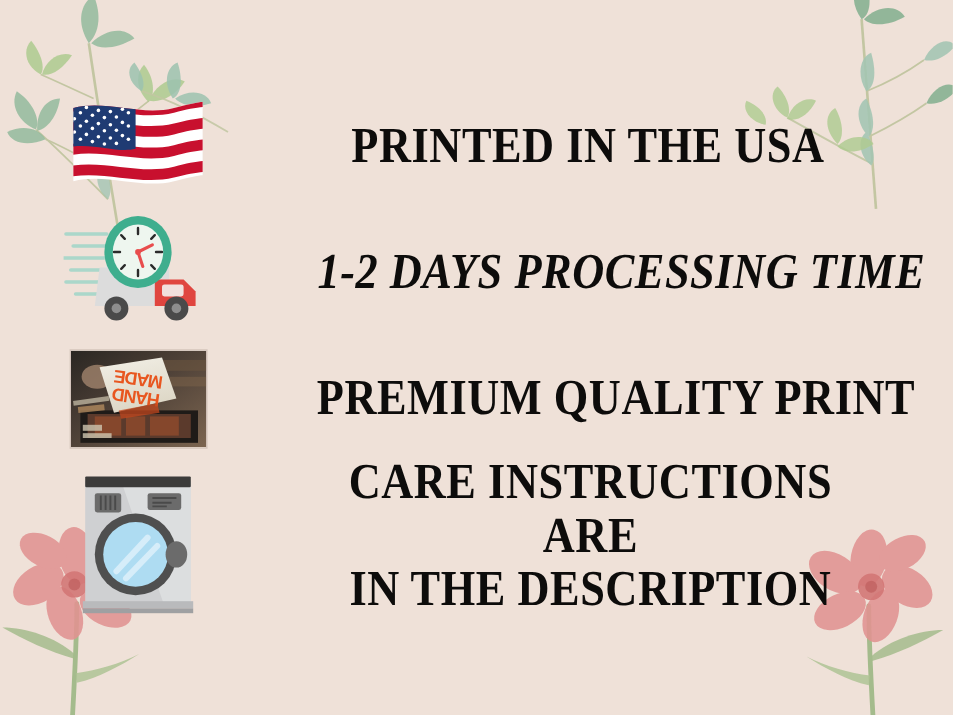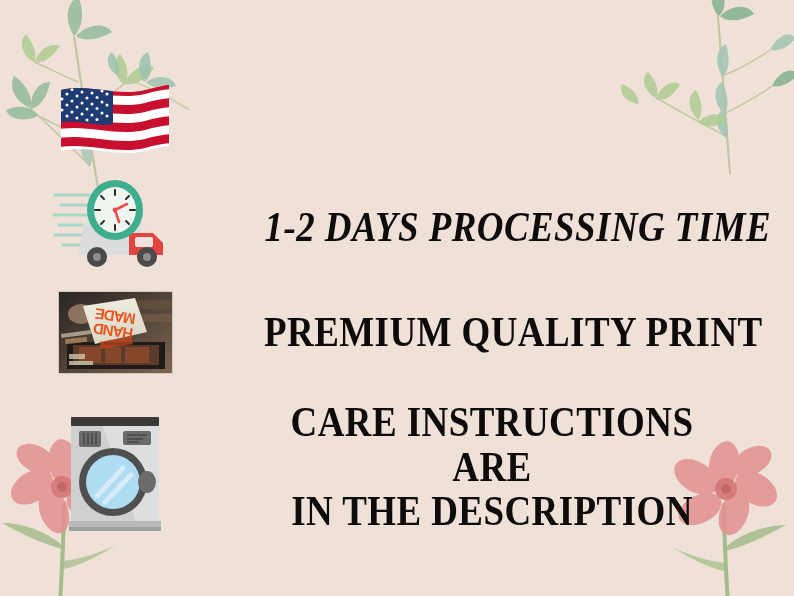--- a/index.html
+++ b/index.html
@@ -61,21 +61,21 @@
     line-height: 1.06;
     white-space: nowrap;
     transform: scaleX(0.88);
     transform-origin: center center;
   }
   .line.two-line { white-space: normal; }
 
   #row-usa      { top: 66px;  height: 112px; }
   #row-process  { top: 172px; height: 110px; font-style: italic; }
   #row-quality  { top: 280px; height: 105px; }
-  #row-care     { top: 382px; height: 170px; }
+  #row-care     { top: 362px; height: 170px; }
 
   #row-usa .text-cell      { padding-right: 44px; }
   #row-process .text-cell  { padding-right: 30px; }
   #row-quality .text-cell  { padding-right: 38px; }
   #row-care .text-cell     { padding-right: 40px; }
 
   .photo-frame {
     width: 113px;
     height: 81px;
     box-shadow: 0 0 0 1px rgba(140,120,110,.25);
@@ -235,20 +235,23 @@
               <circle cx="47" cy="33" r="1.5"></circle>
             <circle cx="12" cy="36" r="1.5"></circle>
               <circle cx="22" cy="38" r="1.5"></circle>
               <circle cx="32" cy="40" r="1.5"></circle>
             <circle cx="42" cy="39.5" r="1.5"></circle>
               <circle cx="52" cy="36" r="1.5"></circle>
           </g>
         </g>
       </svg>
     </div>
+    <div class="text-cell">
+      <div class="line">PRINTED IN THE USA</div>
+    </div>
   </div>
 
   <div class="row" id="row-process">
     <div class="icon-cell">
       <svg width="124" height="100" viewBox="0 0 124 100">
 
         <g stroke="#9fd5c8" stroke-width="3" stroke-linecap="round" opacity="0.85">
           <line x1="2" y1="18" x2="36" y2="18"></line>
           <line x1="8" y1="28" x2="40" y2="28"></line>
           <line x1="0" y1="38" x2="34" y2="38"></line>

